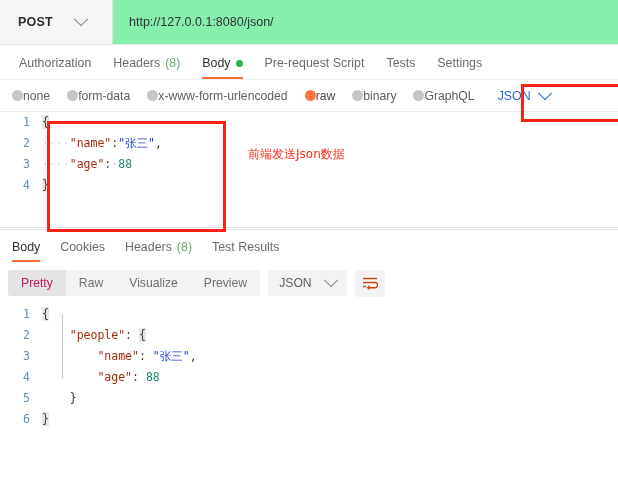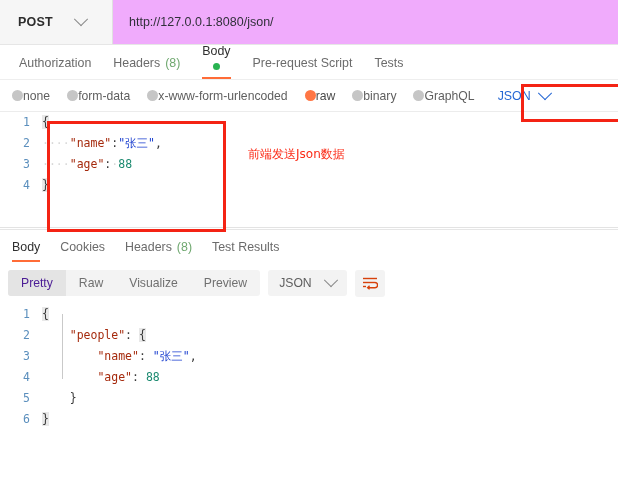--- a/index.html
+++ b/index.html
@@ -48,21 +48,21 @@
     border-bottom: 1.3px solid #8a8a8a;
     transform: rotate(45deg) translate(-2px,-2px);
   }
   .url-input {
     flex: 1;
     display: flex;
     align-items: center;
     padding-left: 16px;
     font-size: 12.5px;
     color: #31303a;
-    background: #f0abfc;
+    background: #86efac;
     cursor: text;
   }
 
   
   .req-tabs {
     display: flex;
     align-items: flex-end;
     height: 34px;
     padding-left: 8px;
     background: #fff;
@@ -72,21 +72,21 @@
     position: relative;
     padding: 0 11px 9px 11px;
     font-size: 12.4px;
     color: #6b6b6b;
     cursor: pointer;
     white-space: nowrap;
     display: flex;
     align-items: center;
     gap: 5px;
   }
-  .tab.active { color: #2f2f2f; flex-direction: column; }
+  .tab.active { color: #2f2f2f; }
   .tab.active::after {
     content: "";
     position: absolute;
     left: 11px; right: 11px; bottom: 0;
     height: 2px;
     background: #ff6c37;
   }
   .tab .count { color: #6fa86f; }
   .green-dot {
     width: 7px; height: 7px;
@@ -219,21 +219,21 @@
     overflow: hidden;
   }
   .seg-item {
     padding: 6px 13px;
     font-size: 12.2px;
     color: #707070;
     cursor: pointer;
   }
   .seg-item.active {
     background: #e4e4e4;
-    color: #4c1d95;
+    color: #be185d;
   }
   .fmt-dd {
     display: flex;
     align-items: center;
     gap: 14px;
     background: #f3f3f3;
     border-radius: 3px;
     padding: 6px 11px;
     font-size: 12.2px;
     color: #5d5d5d;
@@ -277,20 +277,23 @@
   </div>
   <div class="tab active">
     <span>Body</span>
     <span class="green-dot"></span>
   </div>
   <div class="tab">
       <span>Pre-request Script</span>
     </div>
   <div class="tab">
       <span>Tests</span>
+    </div>
+  <div class="tab">
+      <span>Settings</span>
     </div>
 </div>
 
 <div class="bodytype-row">
   <div class="radio-item">
     <span class="radio-dot"></span>
     <span>none</span>
   </div>
   <div class="radio-item">
     <span class="radio-dot"></span>

